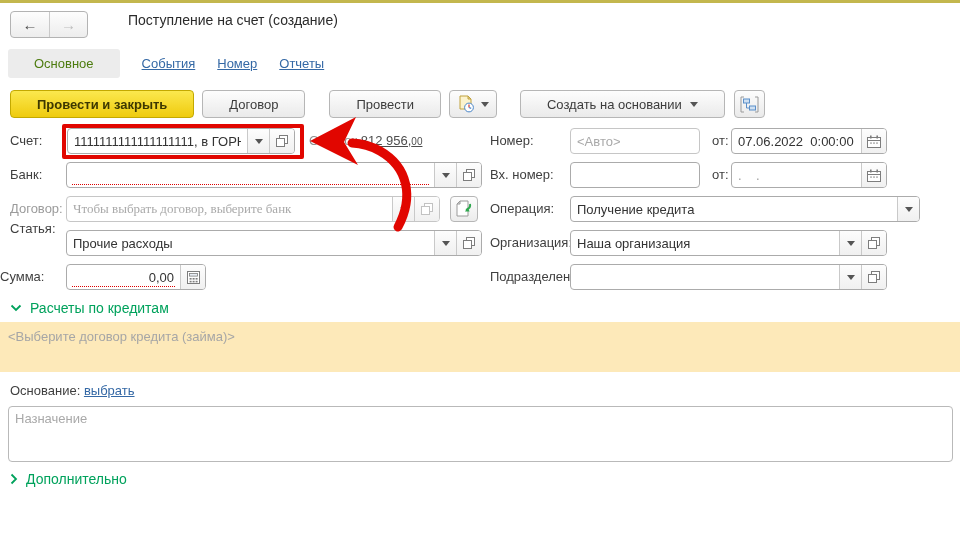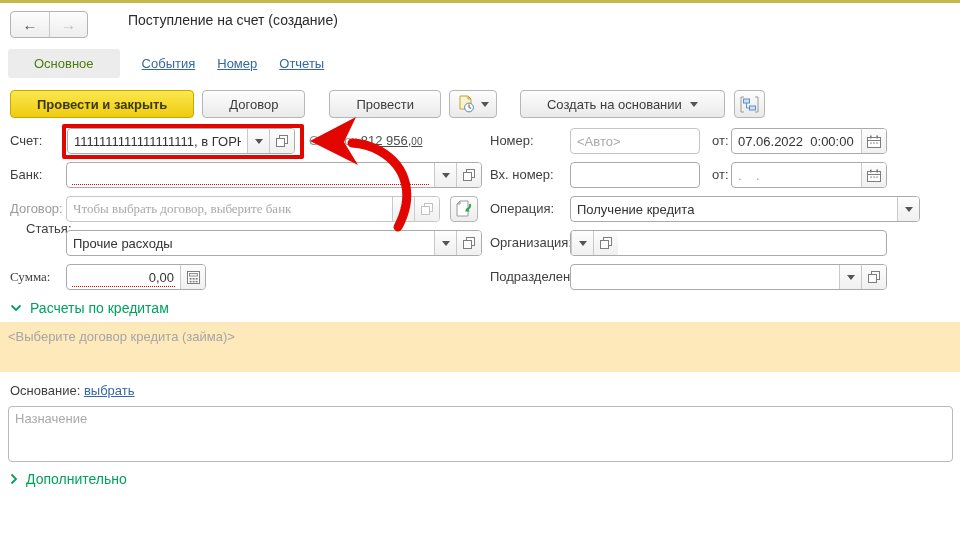--- a/index.html
+++ b/index.html
@@ -175,35 +175,35 @@
   </div>
   <div class="sidebtn" style="left:450px; top:196px;">
     <svg width="18" height="18" viewBox="0 0 18 18">
       <path d="M5 1 h8 v15 h-11 v-12 z" fill="#fff" stroke="#9a9a9a"></path>
       <path d="M5 1 v3 h-3 z" fill="#dcdcdc" stroke="#9a9a9a"></path>
       <path d="M15 4 q1 4 -4 6" fill="none" stroke="#2ea84e" stroke-width="2"></path>
       <polygon points="12.6,7.6 10,11.4 14.6,11.6" fill="#2ea84e"></polygon>
     </svg>
   </div>
 
-  <div class="lbl" style="left:10px; top:216px;margin-left:16px;">Статья:</div>
+  <div class="lbl" style="left:10px; top:216px;">Статья:</div>
   <div class="grp" style="left:66px; top:230px; width:416px;">
     <input class="fld" value="Прочие расходы" style="">
     <div class="cell dd">
         <span class="caret"></span>
       </div>
     <div class="cell sq">
       <svg width="12" height="12" viewBox="0 0 12 12">
         <rect x="3.5" y="0.5" width="8" height="8" fill="#fff" stroke="#7d7d7d"></rect>
         <rect x="0.5" y="3.5" width="8" height="8" fill="#fff" stroke="#7d7d7d"></rect>
       </svg>
     </div>
   </div>
 
-  <div class="lbl" style="left:10px; top:264px;font-family:Liberation Serif, serif;">Сумма:</div>
+  <div class="lbl" style="left:0; top:264px;">Сумма:</div>
   <div class="grp" style="left:66px; top:264px; width:140px;">
     <input class="fld right" value="0,00" style="">
     <i class="redline" style="right:30px;"></i>
     <div class="cell sq">
       <svg width="13" height="13" viewBox="0 0 13 13">
         <rect x="0.5" y="0.5" width="12" height="12" fill="#fff" stroke="#7d7d7d"></rect>
         <rect x="2.5" y="2.5" width="8" height="2.6" fill="#e8eef5" stroke="#7d7d7d" stroke-width="0.8"></rect>
         <rect x="2.6" y="7" width="2" height="1.6" fill="#7d7d7d"></rect>
           <rect x="5.6" y="7" width="2" height="1.6" fill="#7d7d7d"></rect>
           <rect x="8.6" y="7" width="2" height="1.6" fill="#7d7d7d"></rect>
@@ -257,20 +257,21 @@
   <div class="lbl" style="left:490px; top:196px;">Операция:</div>
   <div class="grp" style="left:570px; top:196px; width:350px;">
     <input class="fld" value="Получение кредита" style="">
     <div class="cell dd">
         <span class="caret"></span>
       </div>
   </div>
 
   <div class="lbl" style="left:490px; top:230px;">Организация:</div>
   <div class="grp" style="left:570px; top:230px; width:317px;">
+    <input class="fld" value="Наша организация" style="">
     <div class="cell dd">
         <span class="caret"></span>
       </div>
     <div class="cell sq">
       <svg width="12" height="12" viewBox="0 0 12 12">
         <rect x="3.5" y="0.5" width="8" height="8" fill="#fff" stroke="#7d7d7d"></rect>
         <rect x="0.5" y="3.5" width="8" height="8" fill="#fff" stroke="#7d7d7d"></rect>
       </svg>
     </div>
   </div>

